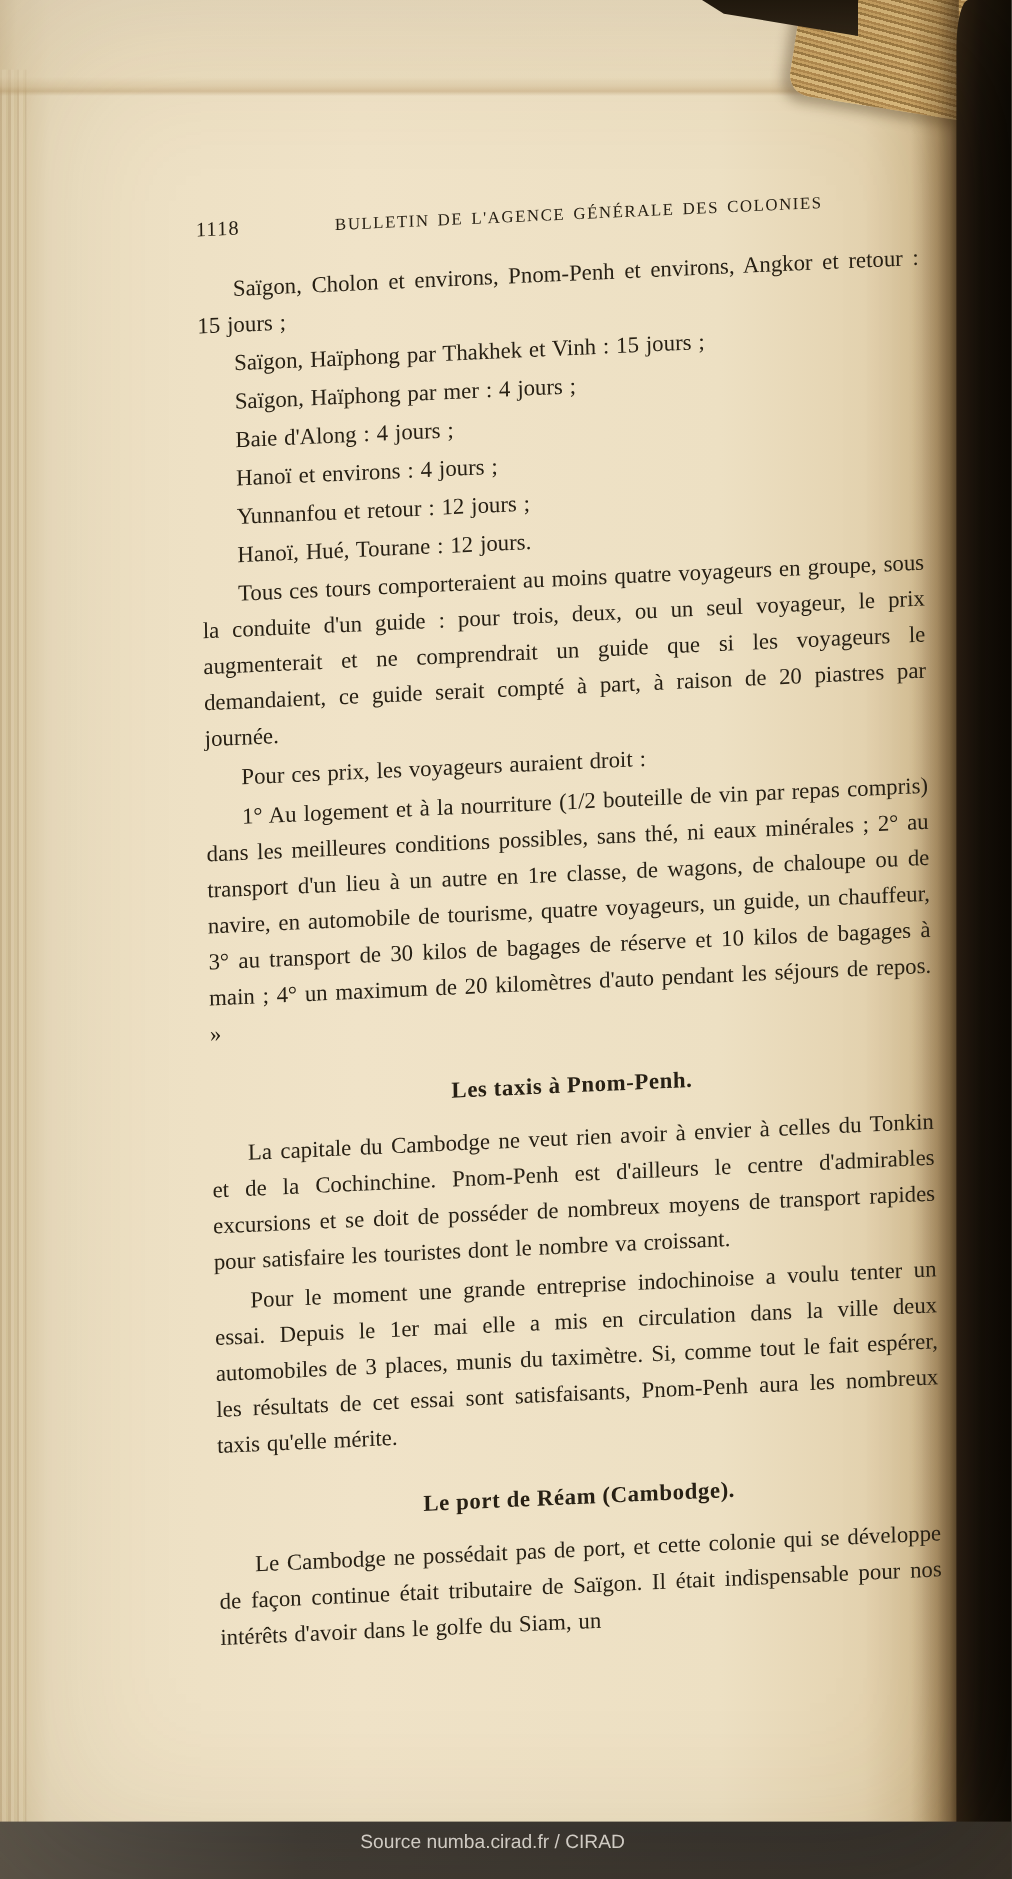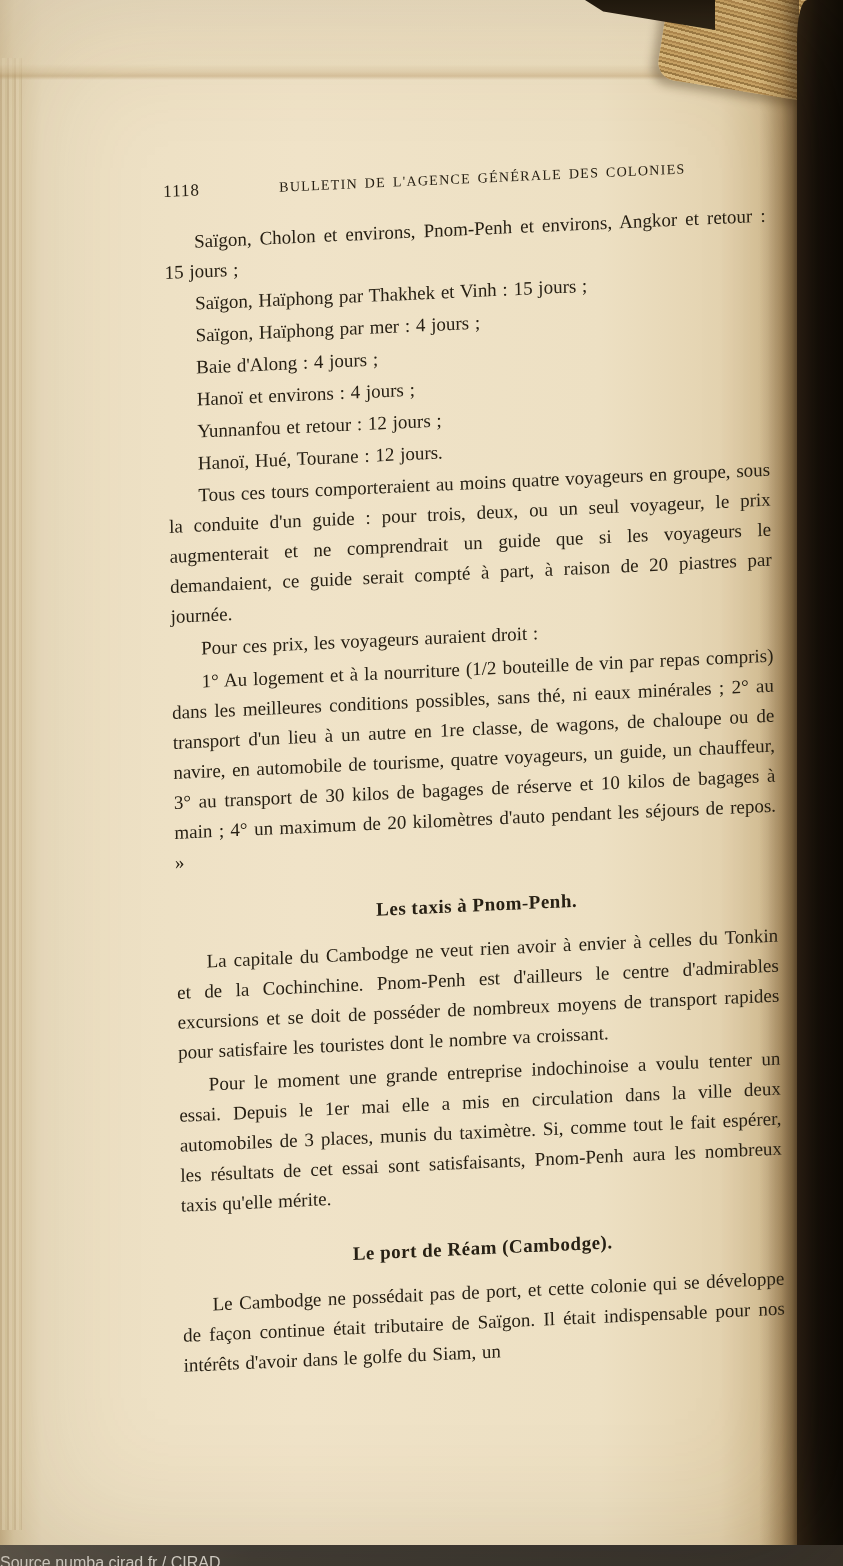--- a/index.html
+++ b/index.html
@@ -116,27 +116,27 @@
     font-size: 19px;
     font-weight: bold;
     text-align: center;
     letter-spacing: 0.5px;
   }
 
   
   .source-bar {
     position: absolute;
     left: 0; right: 0; bottom: 0;
-    height: 21px;
+    height: 48px;
     background: linear-gradient(90deg, #56524c 0%, #3c3935 30%, #2e2b28 100%);
     color: #d8d5d0;
     font-family: "Liberation Sans", sans-serif;
     font-size: 16px;
     line-height: 36px;
-    text-align: left;
+    text-align: center;
     padding-right: 22px;
     box-sizing: border-box;
   }
 </style>
 </head>
 <body>
 
 <div class="scan">
 
   <div class="left-edge"></div>

